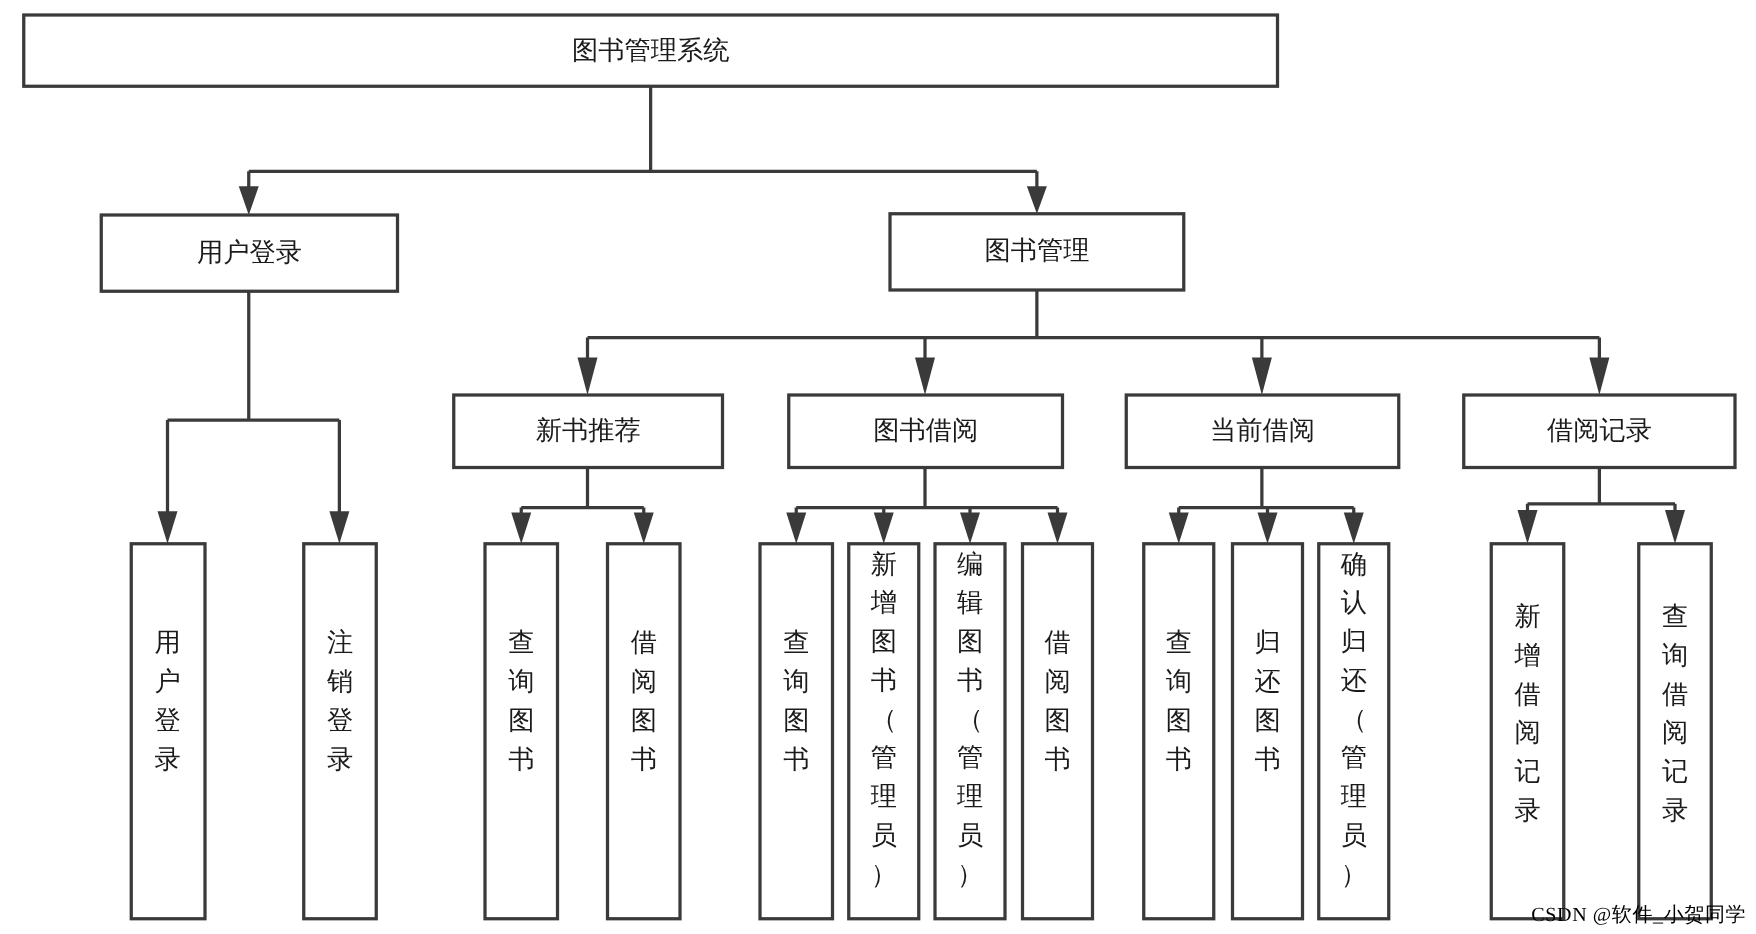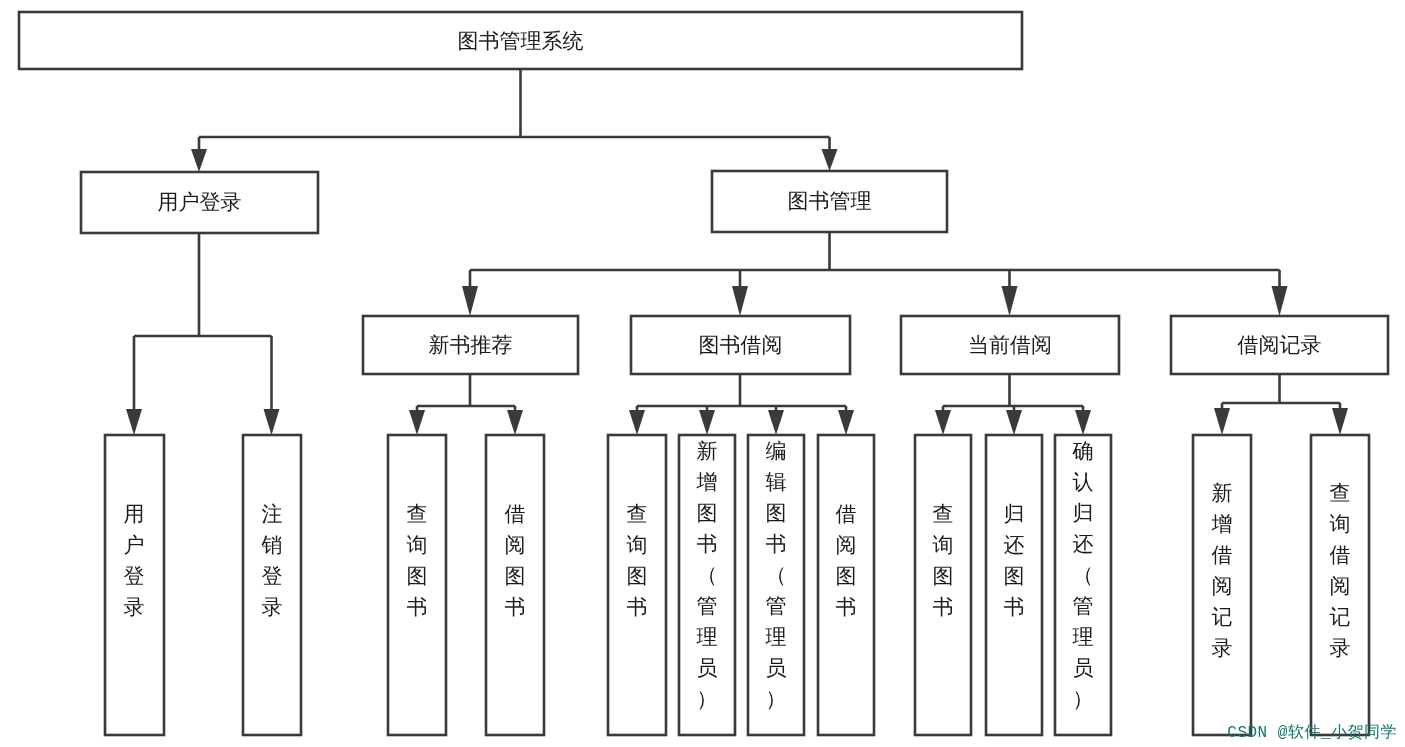--- a/index.html
+++ b/index.html
@@ -43,23 +43,23 @@
     fill: none;
   }
   .arrow-head {
     fill: #3a3a3a;
     stroke: none;
   }
   .watermark {
     position: absolute;
     right: 8px;
     bottom: 4px;
-    font-family: Liberation Mono, monospace;
+    font-family: Liberation Serif, serif;
     font-size: 16px;
-    color: #0f766e;
+    color: #000000;
     white-space: nowrap;
     letter-spacing: 0.5px;
     user-select: none;
     text-align: right;
   }
 </style>
 </head>
 <body>
 
 <svg id="diagram" viewBox="0 0 1405 747" xmlns="http://www.w3.org/2000/svg">

